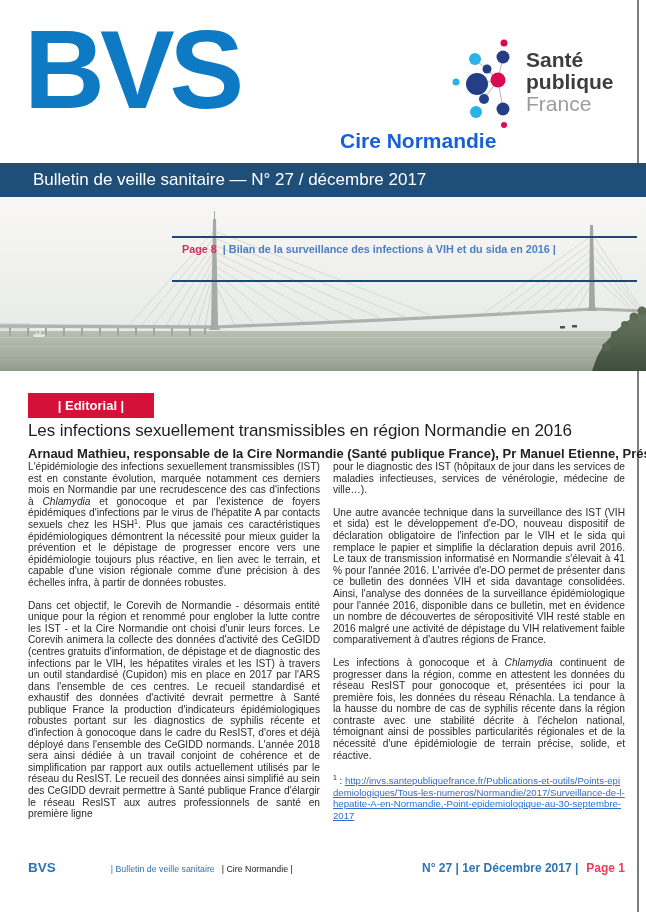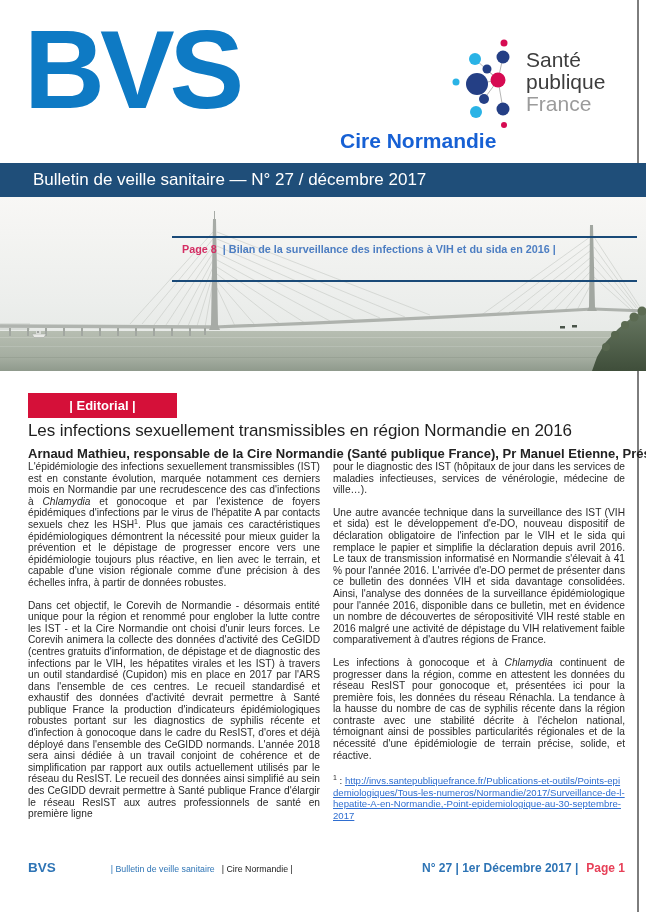--- a/index.html
+++ b/index.html
@@ -12,40 +12,40 @@
   .page{position:relative;width:646px;height:912px;background:#fff;overflow:hidden;
         font-family:"Liberation Sans", sans-serif;}
   .right-border{position:absolute;top:0;bottom:0;right:7px;width:2px;background:#7d7d7d;}
 
   
   .bvs-logo{position:absolute;left:24px;top:14px;font-size:112px;line-height:1;
             font-weight:bold;letter-spacing:-5px;color:var(--bvs-blue);
             font-family:"Liberation Sans", sans-serif;}
   .spf-logo{position:absolute;left:448px;top:28px;display:flex;align-items:center;gap:6px;}
   .spf-text{line-height:1.04;font-size:21px;color:#3d3d3d;}
-  .spf-text .b{font-weight:normal;display:block;}
+  .spf-text .b{font-weight:bold;display:block;}
   .spf-text .f{color:#9b9b9b;display:block;font-weight:normal;}
   .region{position:absolute;left:340px;top:129px;font-size:21px;font-weight:bold;color:var(--cire-blue);}
   .banner{position:absolute;left:0;right:0;top:163px;height:34px;background:var(--banner-navy);}
   .banner span{display:block;padding-left:33px;line-height:34px;color:#fff;font-weight:normal;font-size:17px;}
 
   
   .bridge{position:absolute;left:0;right:0;top:197px;height:174px;overflow:hidden;}
   .bridge svg{display:block;}
   .toc{position:absolute;left:172px;right:9px;top:39px;
        border-top:2px solid var(--toc-line);border-bottom:2px solid var(--toc-line);
        padding:5px 0 12px 10px;}
   .toc-item{margin:0 0 24px 0;line-height:13px;font-size:10.8px;font-weight:bold;cursor:pointer;}
   .toc-item:last-child{margin-bottom:12px;}
   .toc-page{color:var(--toc-page);margin-right:6px;}
   .toc-text{color:var(--toc-blue);}
   .toc-text .it{font-style:italic;}
 
   
-  .edit-tag{position:absolute;left:28px;top:393px;width:149px;height:25px;background:var(--editorial-red);
+  .edit-tag{position:absolute;left:28px;top:393px;width:126px;height:25px;background:var(--editorial-red);
             color:#fff;font-weight:bold;font-size:13px;text-align:center;line-height:25px;}
   .title{position:absolute;left:28px;top:421px;width:600px;font-size:17px;letter-spacing:-0.1px;
          color:#1f1f1f;white-space:nowrap;}
   .byline{position:absolute;left:28px;top:446px;width:600px;font-size:13px;font-weight:bold;
           color:#222;white-space:nowrap;}
 
   
   .cols{position:absolute;left:28px;top:461px;width:597px;display:flex;gap:13px;}
   .col{flex:1;min-width:0;text-align:justify;font-size:10.2px;line-height:11.6px;color:var(--text);}
   .para{margin:0 0 11px 0;}

